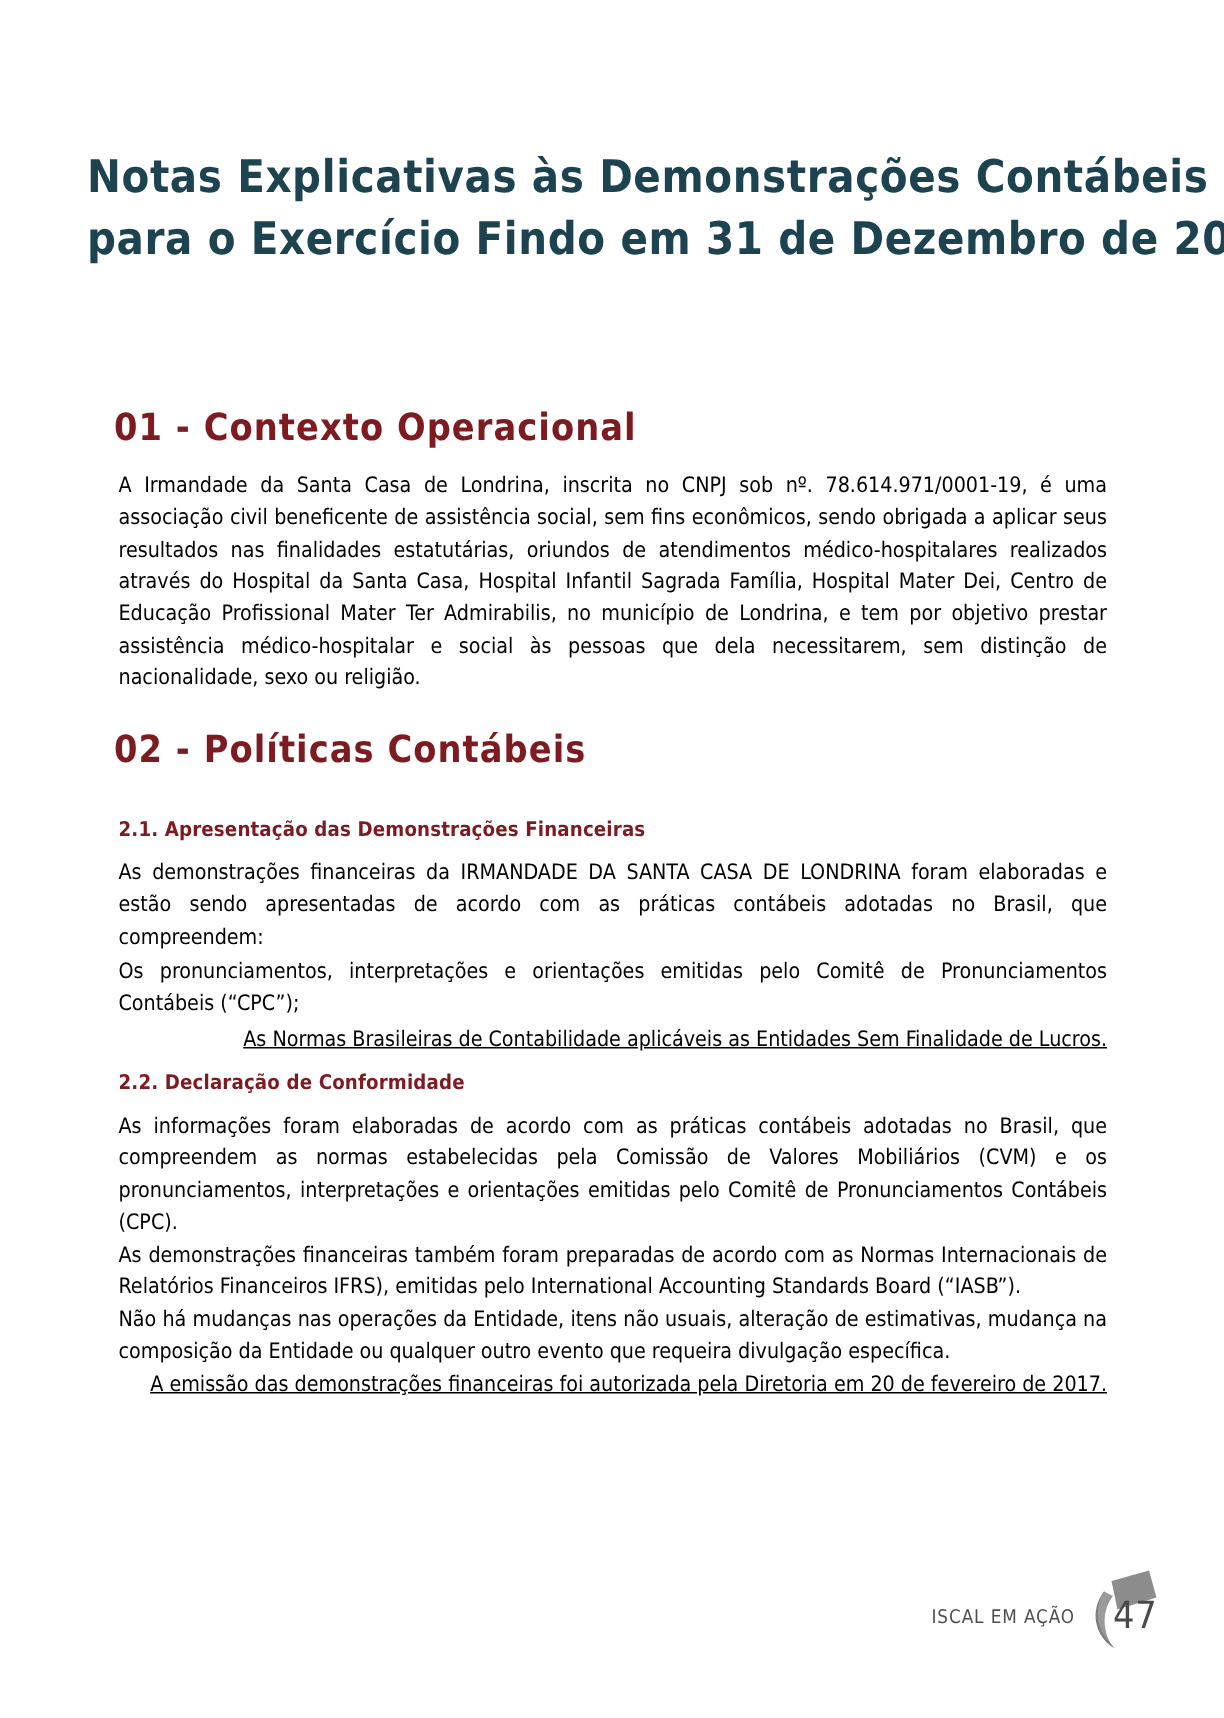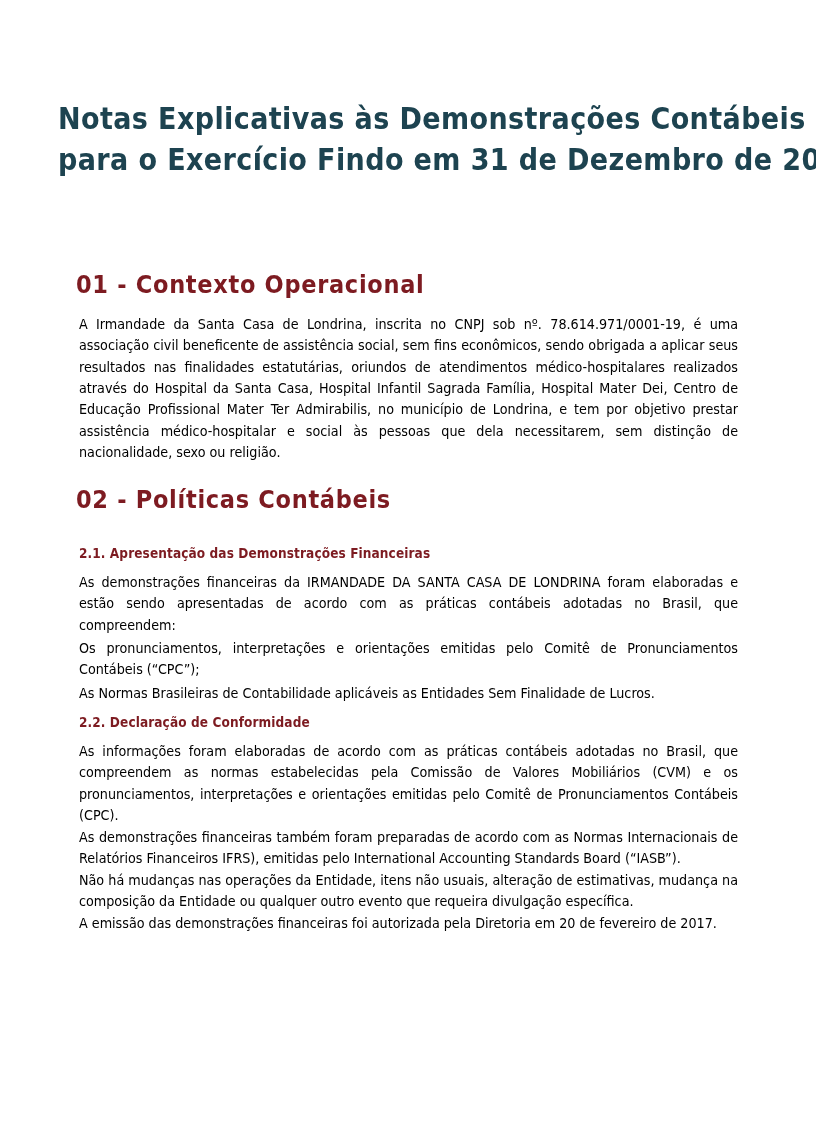--- a/index.html
+++ b/index.html
@@ -77,21 +77,21 @@
     width: 659px;
     font-family: "DejaVu Sans Condensed", "Liberation Sans Narrow", "Liberation Sans", sans-serif;
     font-size: 14.2px;
     line-height: 21.3px;
     color: #000000;
     text-align: justify;
     text-justify: inter-word;
     font-stretch: condensed;
     hyphens: none;
   }
-  .para.last-left { text-align: left; }
+  .para.last-left { text-align: right; text-decoration: underline; }
 
   #p-intro       { top: 300px; }
   #p-21-a        { top: 558px; }
   #p-21-b        { top: 624px; }
   #p-21-c        { top: 669px; }
   #p-22-a        { top: 727px; }
   #p-22-b        { top: 813px; }
   #p-22-c        { top: 856px; }
   #p-22-d        { top: 899px; }
 
@@ -158,14 +158,27 @@
   <h3 class="section-h2" id="sub-22">2.2. Declaração de Conformidade</h3>
 
   <p class="para" id="p-22-a">As informações foram elaboradas de acordo com as práticas contábeis adotadas no Brasil, que compreendem as normas estabelecidas pela Comissão de Valores Mobiliários (CVM) e os pronunciamentos, interpretações e orientações emitidas pelo Comitê de Pronunciamentos Contábeis (CPC).</p>
 
   <p class="para" id="p-22-b">As demonstrações financeiras também foram preparadas de acordo com as Normas Internacionais de Relatórios Financeiros IFRS), emitidas pelo International Accounting Standards Board (“IASB”).</p>
 
   <p class="para" id="p-22-c">Não há mudanças nas operações da Entidade, itens não usuais, alteração de estimativas, mudança na composição da Entidade ou qualquer outro evento que requeira divulgação específica.</p>
 
   <p class="para last-left" id="p-22-d">A emissão das demonstrações financeiras foi autorizada pela Diretoria em 20 de fevereiro de 2017.</p>
 
+  <div class="footer">
+    <span class="footer-label">ISCAL EM AÇÃO</span>
+
+    <span class="footer-mark">
+      <svg viewBox="0 0 56 60" width="56" height="60" aria-hidden="true">
+        <path d="M21 10 L46 3 L51 21 L25 29 Z" fill="#8d8d8d"></path>
+        <path d="M16 17 C6 30 10 47 23 55 C14 44 13 31 21 21 Z" fill="#7e7e7e"></path>
+        <path d="M16 17 C9 28 11 42 20 51 C15 41 15 29 22 20 Z" fill="#9a9a9a"></path>
+      </svg>
+    </span>
+
+    <span class="page-number">47</span>
+  </div>
 
 </div>
 
 </body></html>

